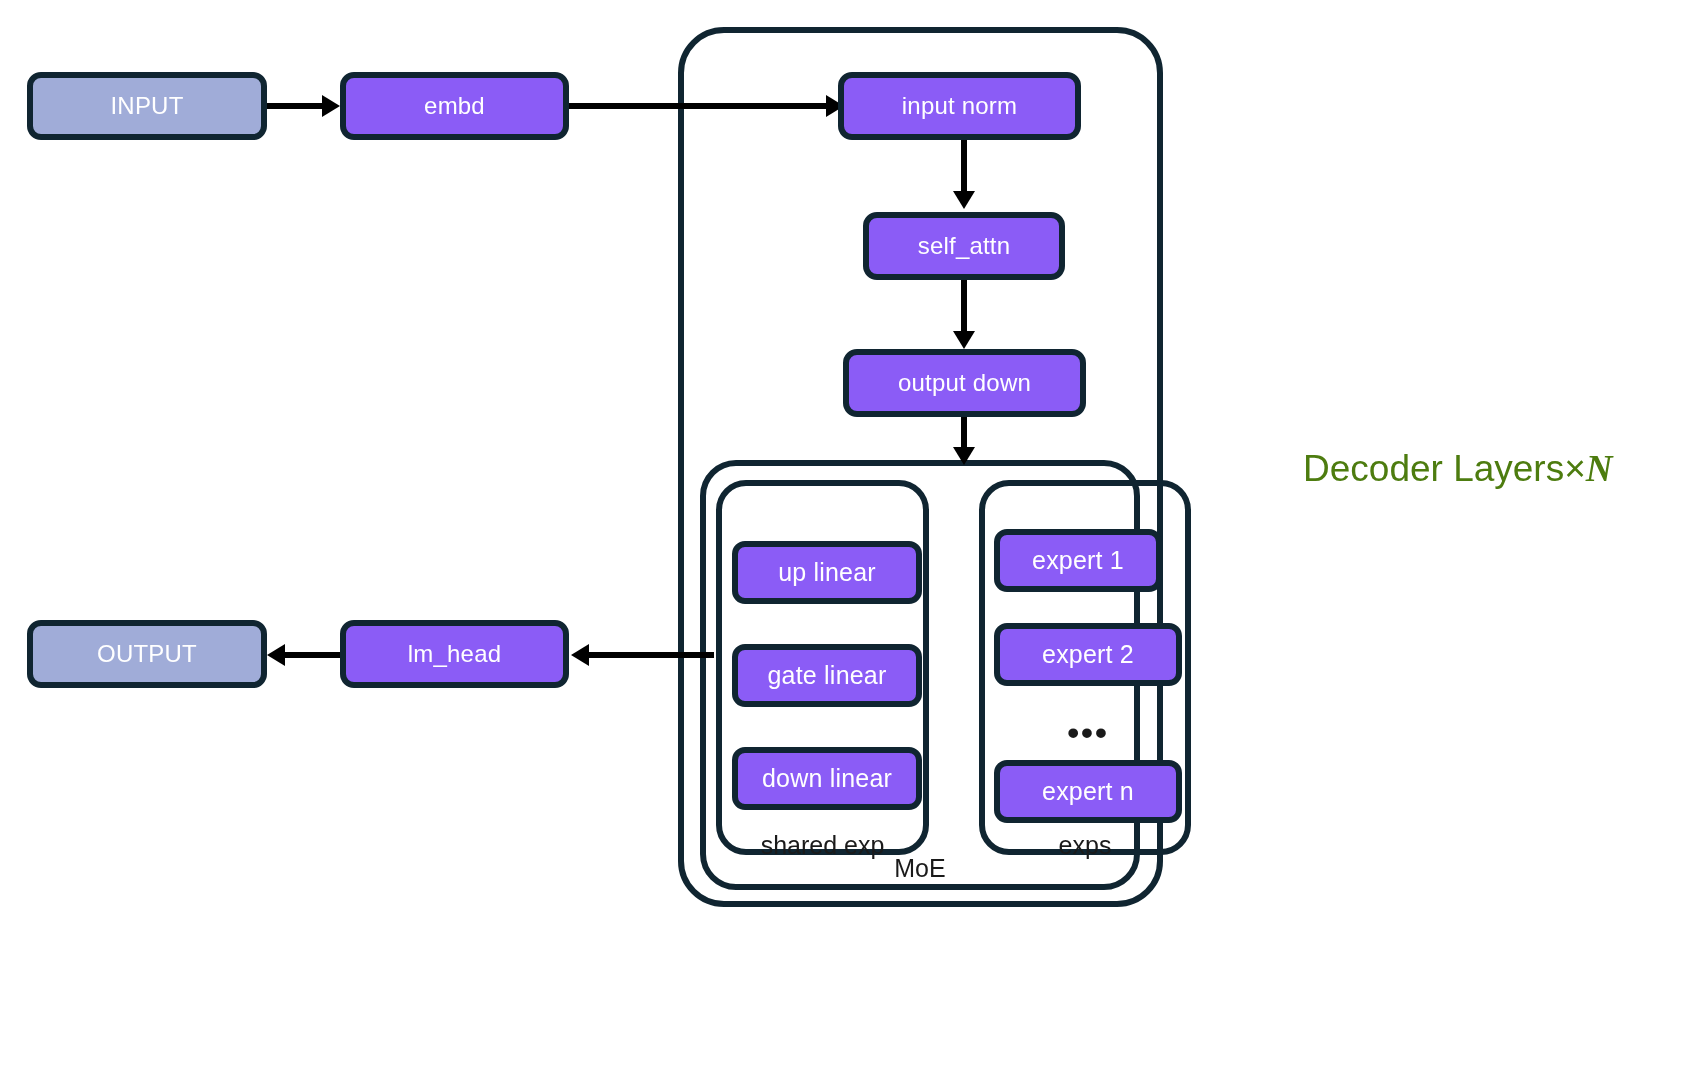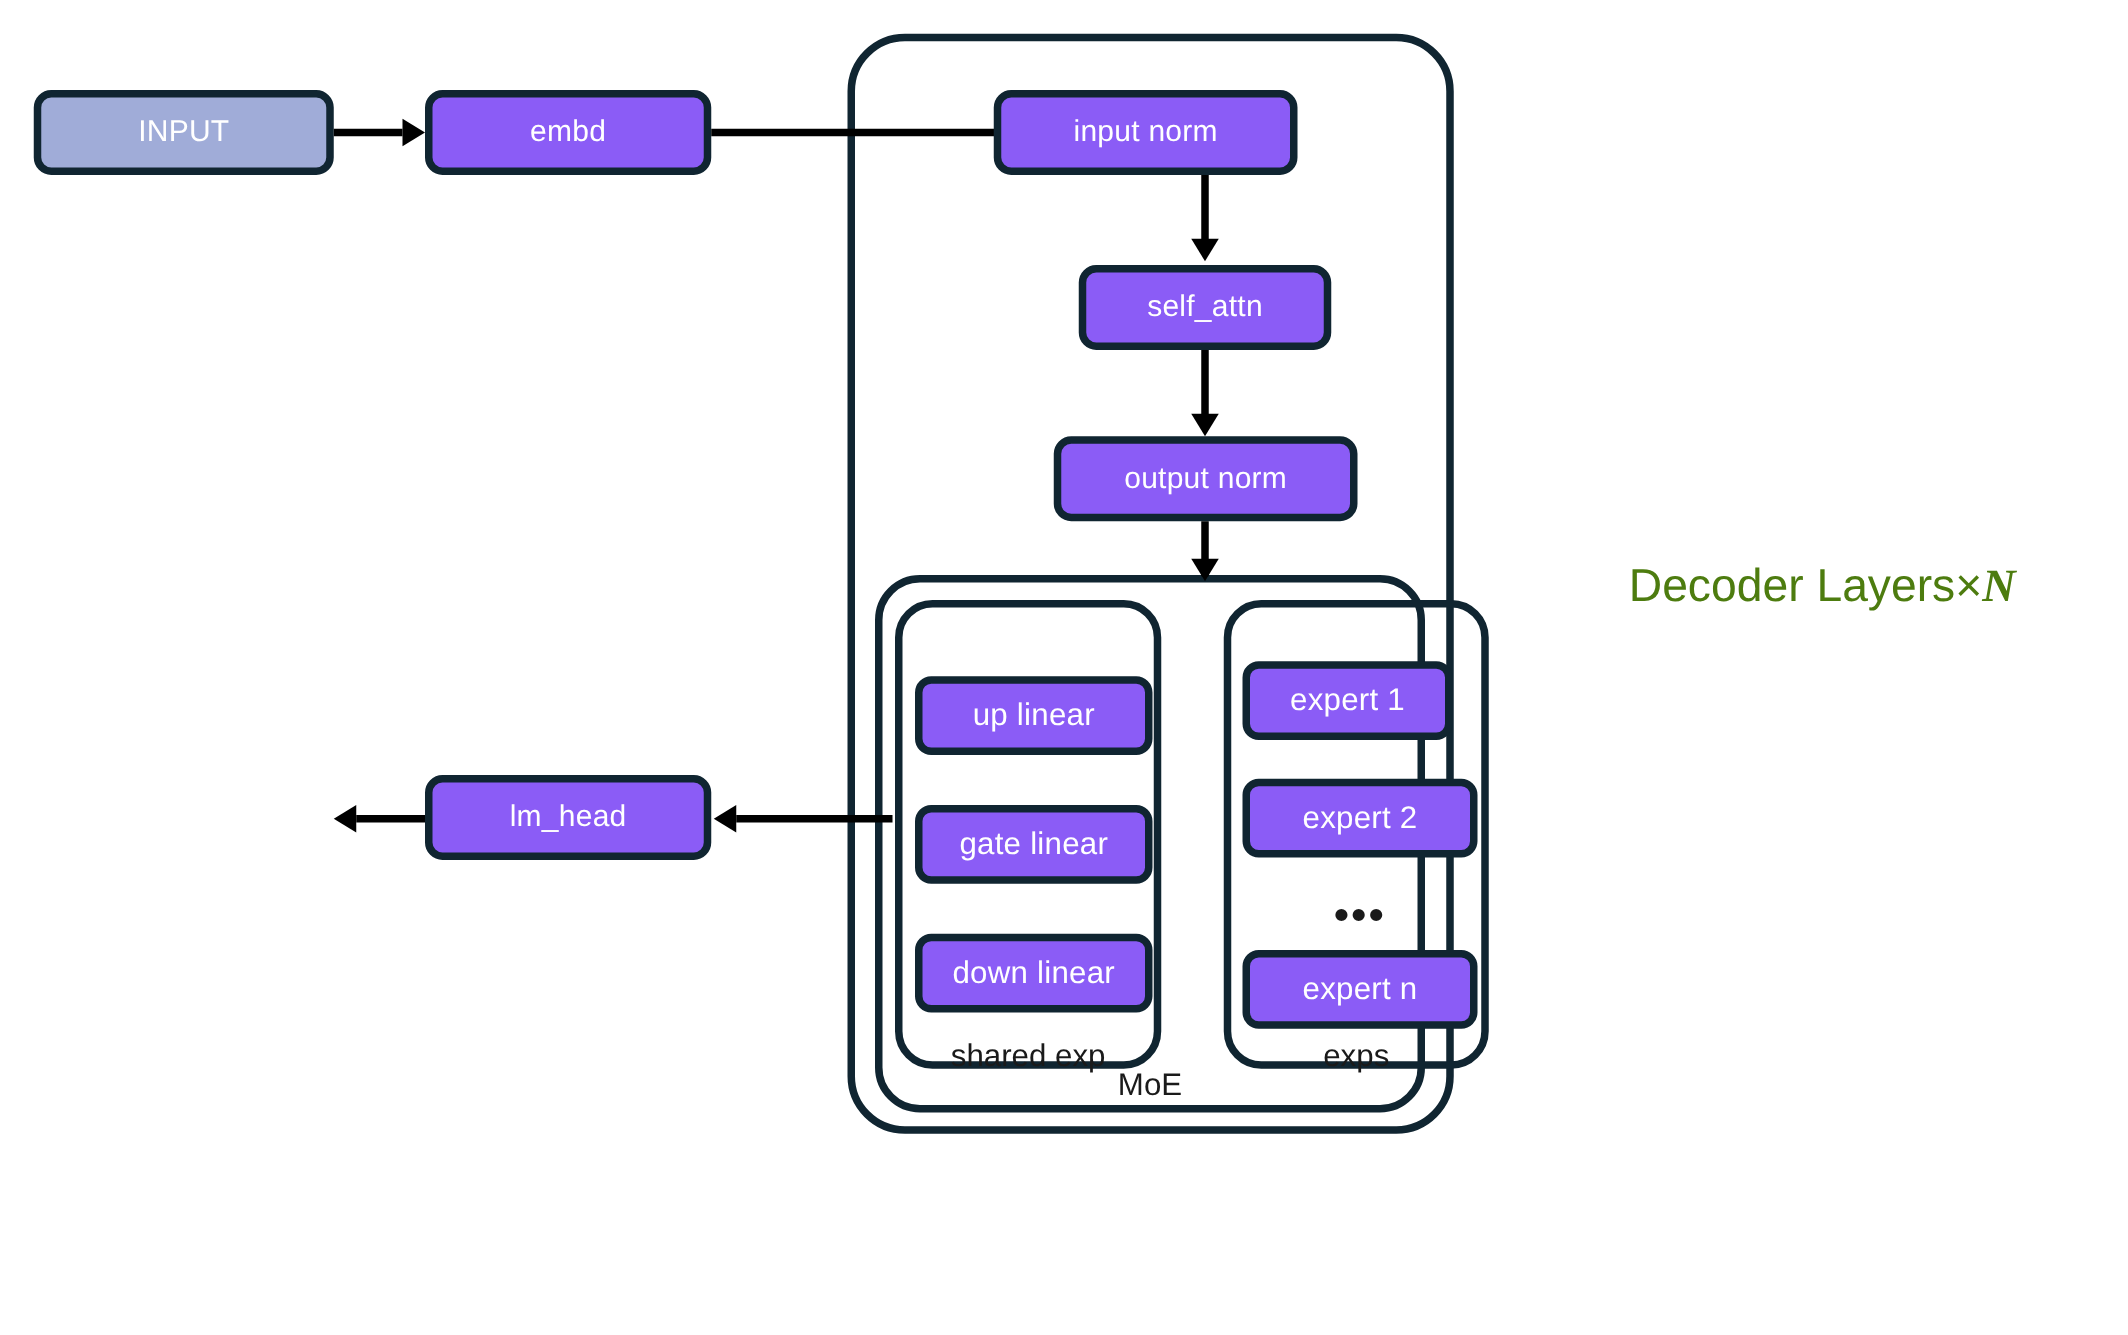--- a/index.html
+++ b/index.html
@@ -130,31 +130,31 @@
   <div class="node blue" style="left:27px; top:72px; width:240px; height:68px;">INPUT</div>
 
   <div class="hline" style="left:267px; top:103px; width:55px;"></div>
   <div class="arrow right" style="left:322px; top:95px;"></div>
 
   <div class="node salmon" style="left:340px; top:72px; width:229px; height:68px;">embd</div>
 
   <div class="hline" style="left:569px; top:103px; width:262px;"></div>
   <div class="arrow right" style="left:826px; top:95px;"></div>
 
-  <div class="node salmon" style="left:795px; top:72px; width:243px; height:68px;">input norm</div>
+  <div class="node salmon" style="left:838px; top:72px; width:243px; height:68px;">input norm</div>
 
   <div class="vline" style="left:961px; top:140px; height:55px;"></div>
   <div class="arrow down" style="left:953px; top:191px;"></div>
 
   <div class="node salmon" style="left:863px; top:212px; width:202px; height:68px;">self_attn</div>
 
   <div class="vline" style="left:961px; top:280px; height:55px;"></div>
   <div class="arrow down" style="left:953px; top:331px;"></div>
 
-  <div class="node salmon" style="left:843px; top:349px; width:243px; height:68px;">output norm</div>
+  <div class="node salmon" style="left:843px; top:349px; width:243px; height:68px;">output down</div>
 
   <div class="vline" style="left:961px; top:417px; height:44px;"></div>
   <div class="arrow down" style="left:953px; top:447px;"></div>
 
   <div class="node salmon small" style="left:732px; top:541px; width:190px; height:63px;text-align:center;">up linear</div>
 
   <div class="node salmon small" style="left:732px; top:644px; width:190px; height:63px;">gate linear</div>
 
   <div class="node salmon small" style="left:732px; top:747px; width:190px; height:63px;">down linear</div>
 
@@ -167,18 +167,19 @@
   <div class="node salmon small" style="left:994px; top:760px; width:188px; height:63px;">expert n</div>
 
   <div class="hline" style="left:589px; top:652px; width:125px;"></div>
   <div class="arrow left" style="left:571px; top:644px;"></div>
 
   <div class="node salmon" style="left:340px; top:620px; width:229px; height:68px;">lm_head</div>
 
   <div class="hline" style="left:285px; top:652px; width:55px;"></div>
   <div class="arrow left" style="left:267px; top:644px;"></div>
 
+  <div class="node blue" style="left:27px; top:620px; width:240px; height:68px;">OUTPUT</div>
 
   <div class="annotation" style="left:1303px; top:450px;">
     <span>Decoder Layers×</span><span class="emph">N</span>
   </div>
 
 </div>
 
 </body></html>

